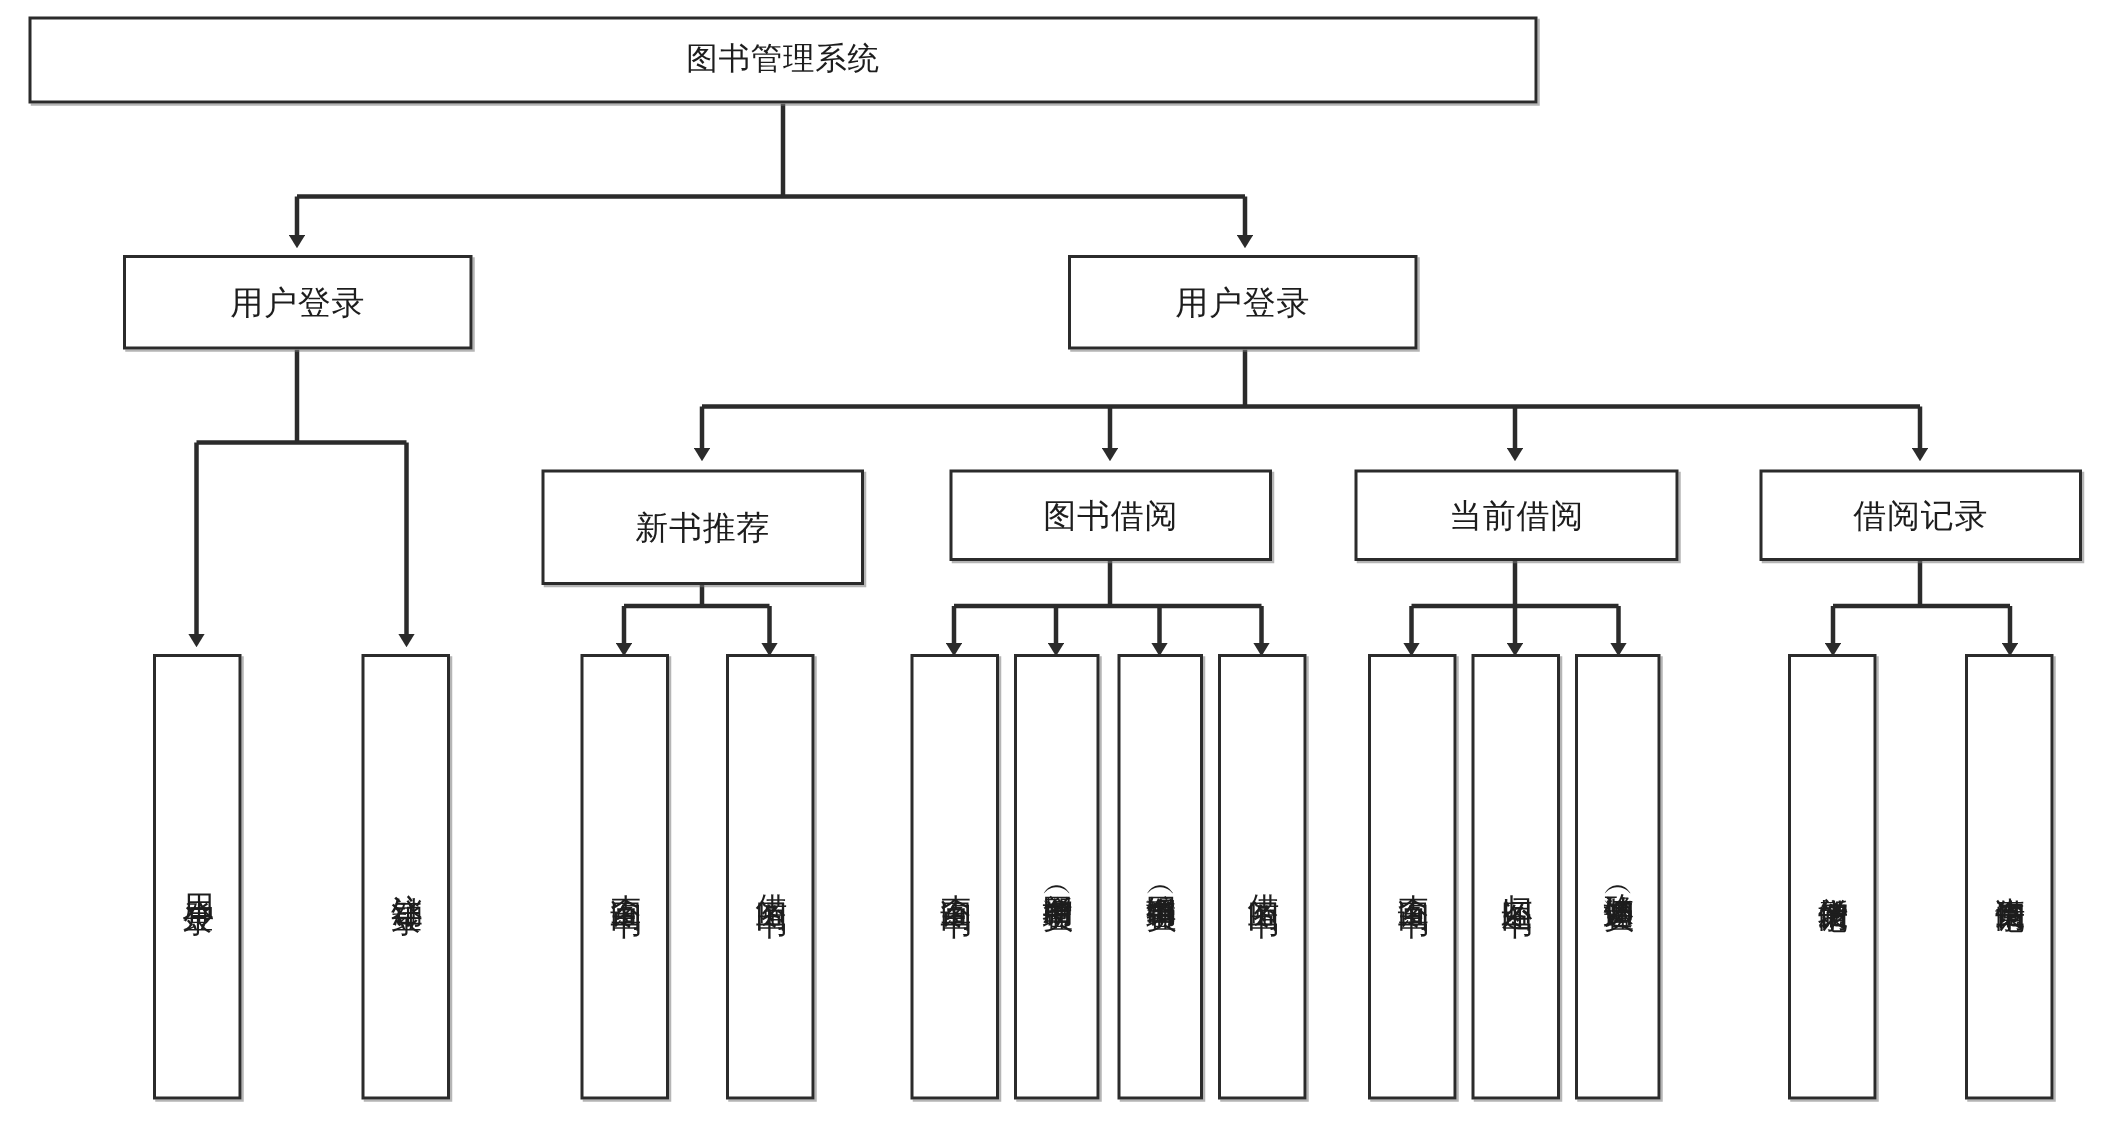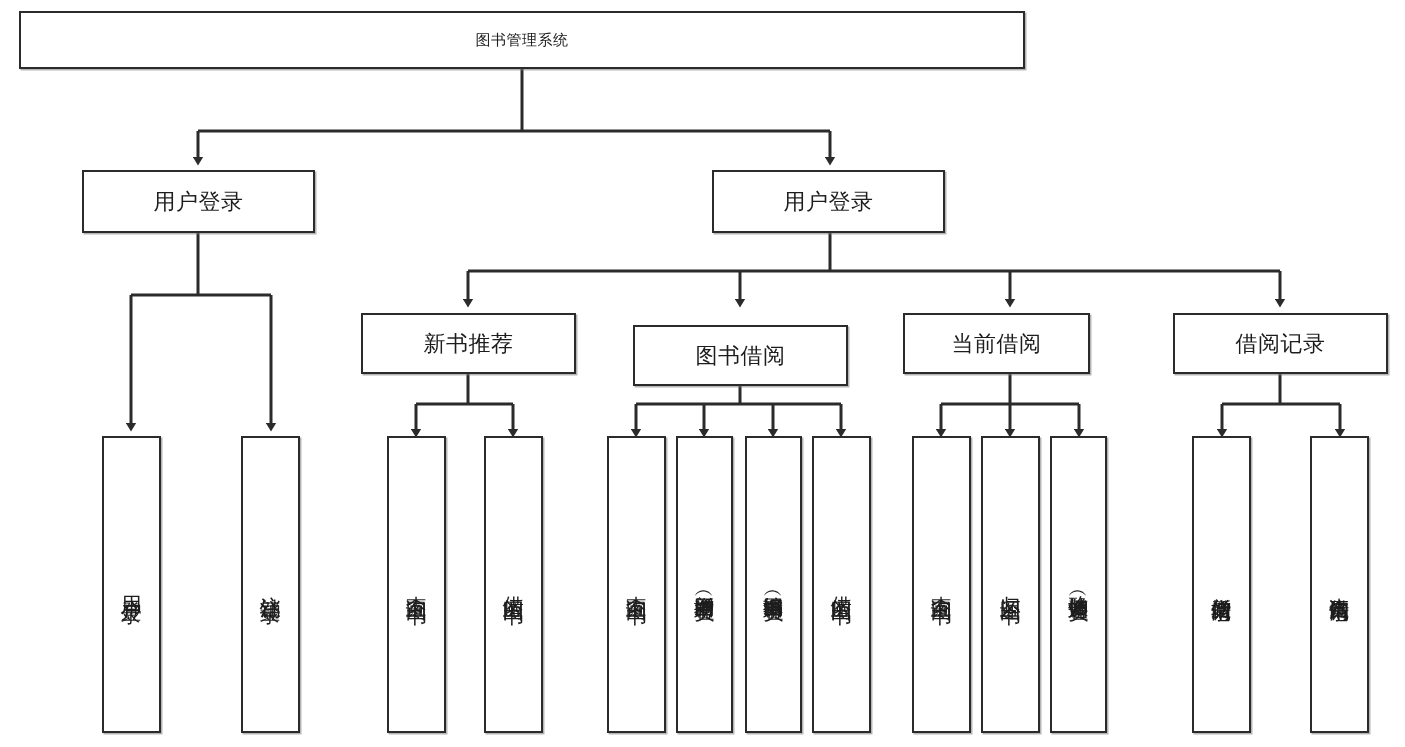--- a/index.html
+++ b/index.html
@@ -43,21 +43,21 @@
     text-align: center;
     line-height: 1.18;
     white-space: nowrap;
   }
   
   .node.h .label {
     font-size: 22px;
     letter-spacing: 0.5px;
   }
   .node.root .label {
-    font-size: 15px;
+    font-size: 21px;
   }
   
   .node.v {
     align-items: center;
     justify-content: center;
     padding: 4px 0;
   }
   .node.v .label {
     writing-mode: vertical-rl;
     text-orientation: upright;
@@ -143,27 +143,27 @@
     <span class="label">图书管理系统</span>
   </div>
 
   <div class="node h" style="left:82px; top:170px; width:233px; height:63px;">
     <span class="label">用户登录</span>
   </div>
   <div class="node h" style="left:712px; top:170px; width:233px; height:63px;">
     <span class="label">用户登录</span>
   </div>
 
-  <div class="node h" style="left:361px; top:313px; width:215px; height:61px;">
+  <div class="node h" style="left:361px; top:313px; width:215px; height:77px;">
     <span class="label">新书推荐</span>
   </div>
-  <div class="node h" style="left:633px; top:313px; width:215px; height:61px;margin-top:12px;">
+  <div class="node h" style="left:633px; top:313px; width:215px; height:61px;">
     <span class="label">图书借阅</span>
   </div>
-  <div class="node h" style="left:903px; top:313px; width:187px; height:61px;">
+  <div class="node h" style="left:903px; top:313px; width:216px; height:61px;">
     <span class="label">当前借阅</span>
   </div>
   <div class="node h" style="left:1173px; top:313px; width:215px; height:61px;">
     <span class="label">借阅记录</span>
   </div>
 
   <div class="node v" style="left:102px; top:436px; width:59px; height:297px;">
     <span class="label">用户登录</span>
   </div>
   <div class="node v" style="left:241px; top:436px; width:59px; height:297px;">

